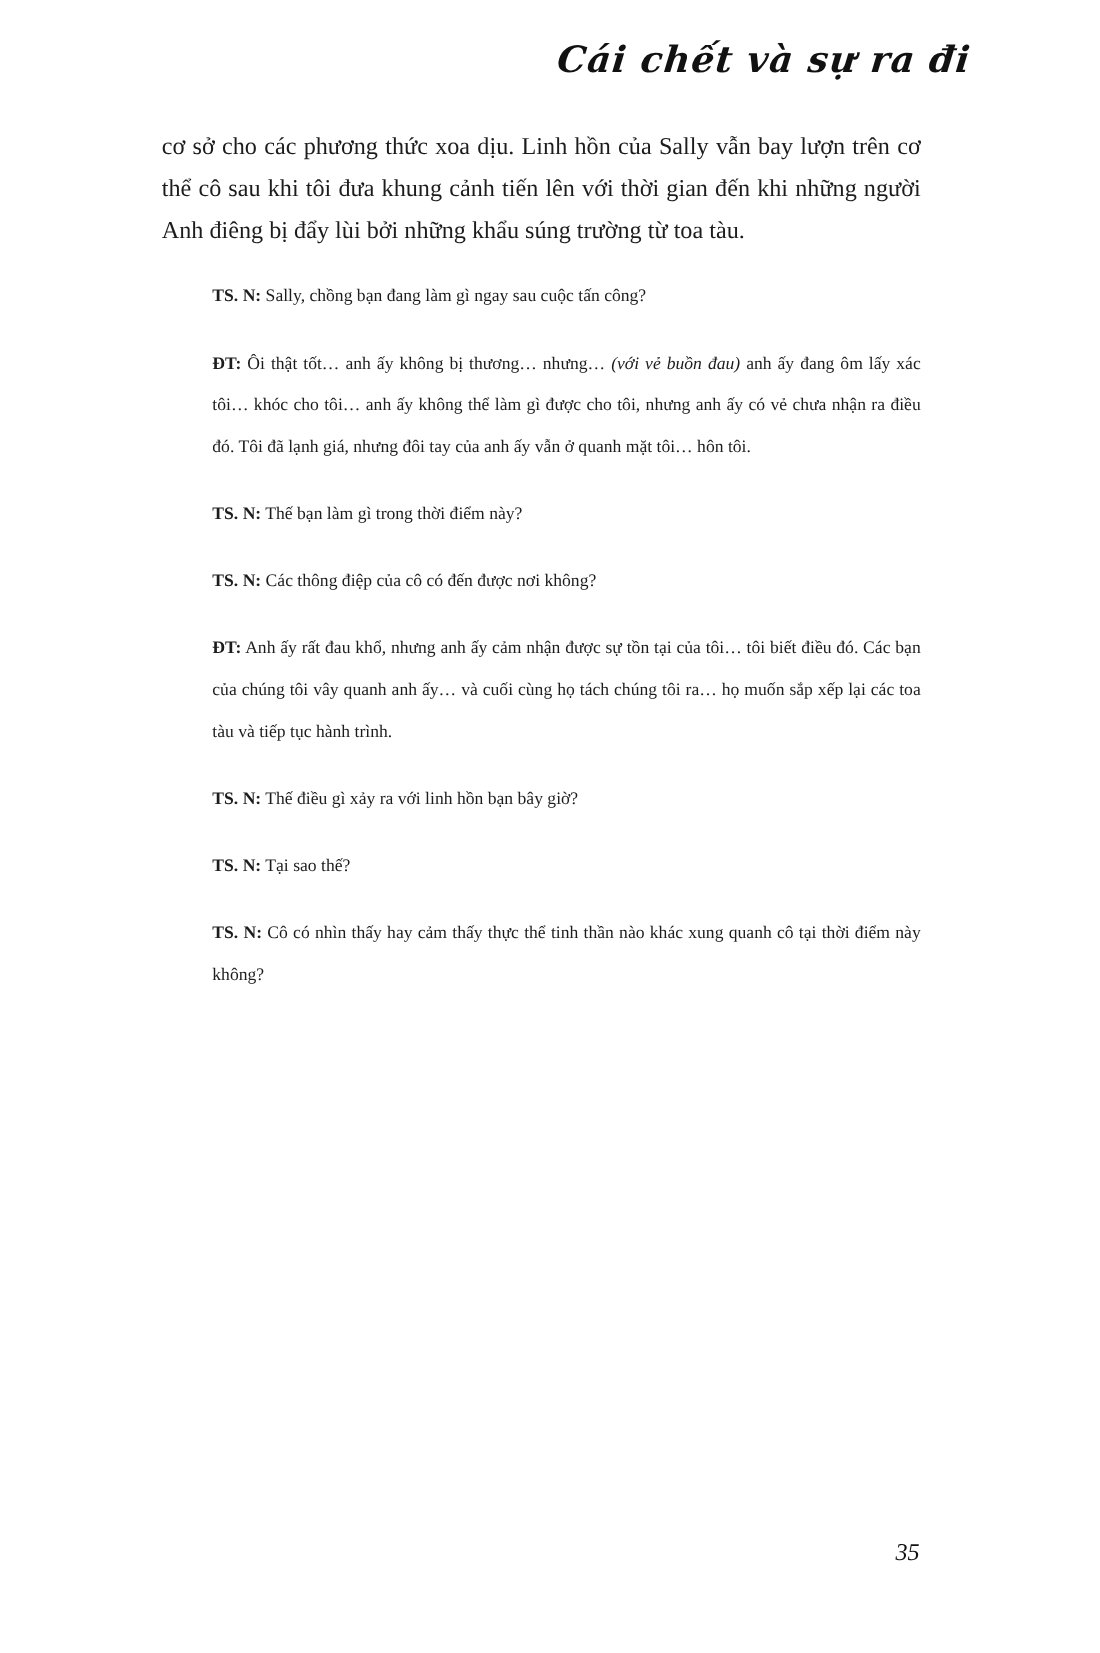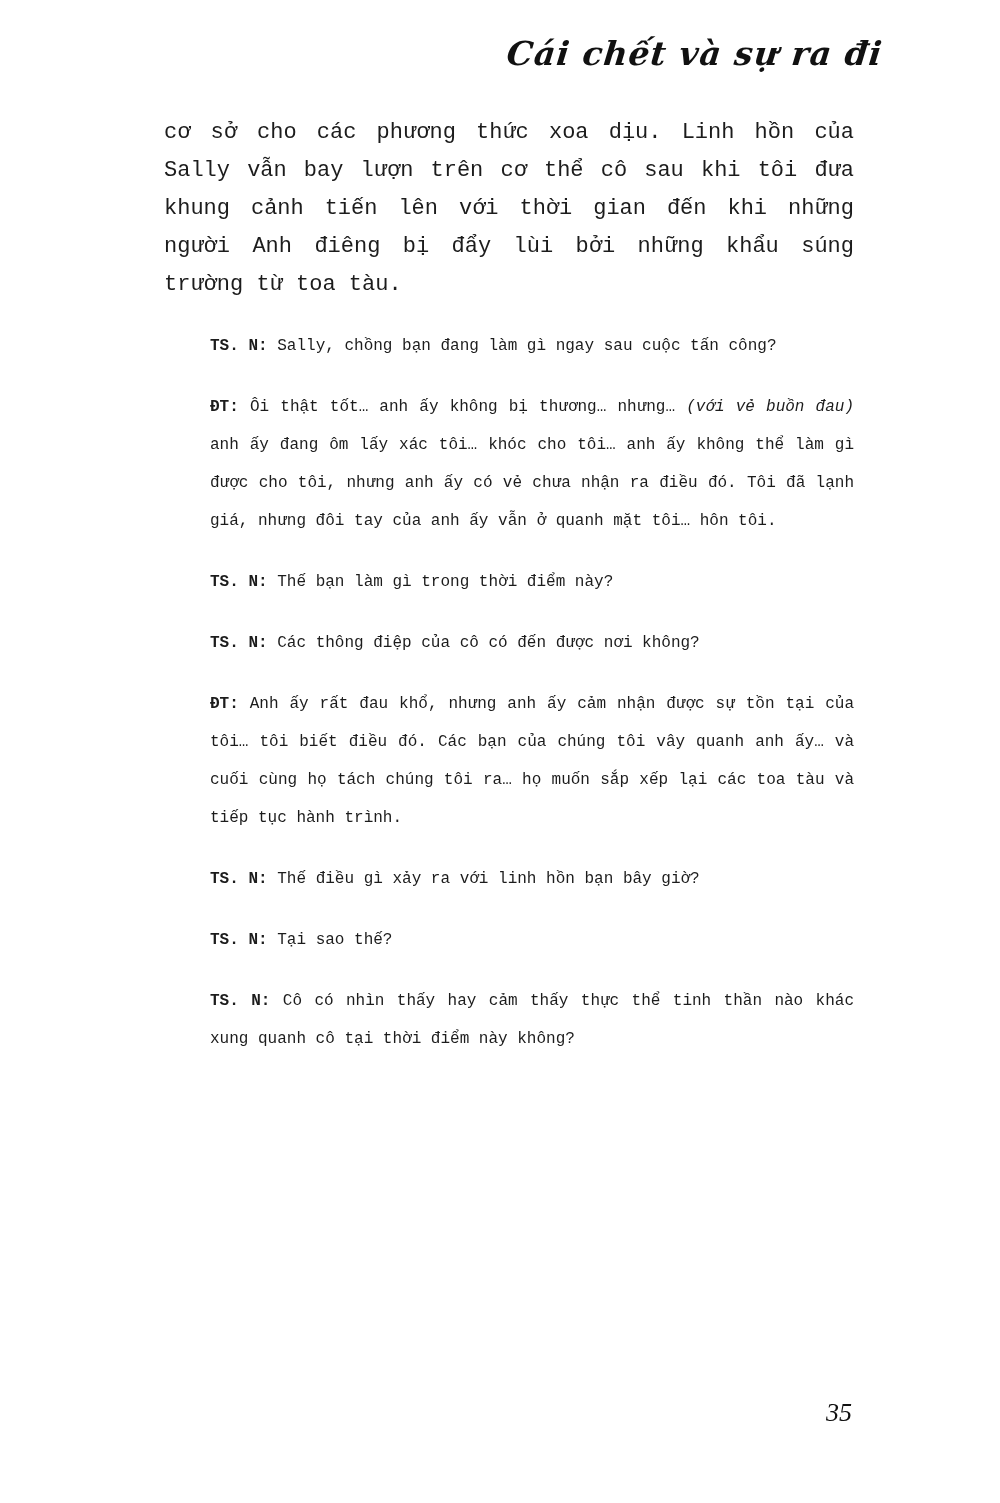--- a/index.html
+++ b/index.html
@@ -25,24 +25,23 @@
     font-weight: 700;
     font-size: 33px;
     letter-spacing: 1px;
     transform: skewX(-6deg);
     color: #111;
     white-space: nowrap;
   }
 
   .content {
     position: absolute;
-    left: 164px;
+    left: 147px;
     top: 114px;
     width: 690px;
-    font-family: Liberation Mono, monospace;
   }
 
   p { margin: 0; }
 
   .intro {
     font-size: 22px;
     line-height: 38px;
     text-align: justify;
   }
 
@@ -54,23 +53,23 @@
     line-height: 38px;
     text-align: justify;
   }
 
   .dialogue strong { font-weight: 700; }
   .dialogue em { font-style: italic; }
 
   .page-number {
     position: absolute;
     top: 1398px;
-    right: 148px;
+    right: 164px;
     font-style: italic;
-    font-size: 26px;
+    font-size: 22px;
     color: #111;
     text-align: right;
   }
 </style>
 </head>
 <body>
 
 <div class="page">
 
   <div class="running-head">Cái chết và sự ra đi</div>

